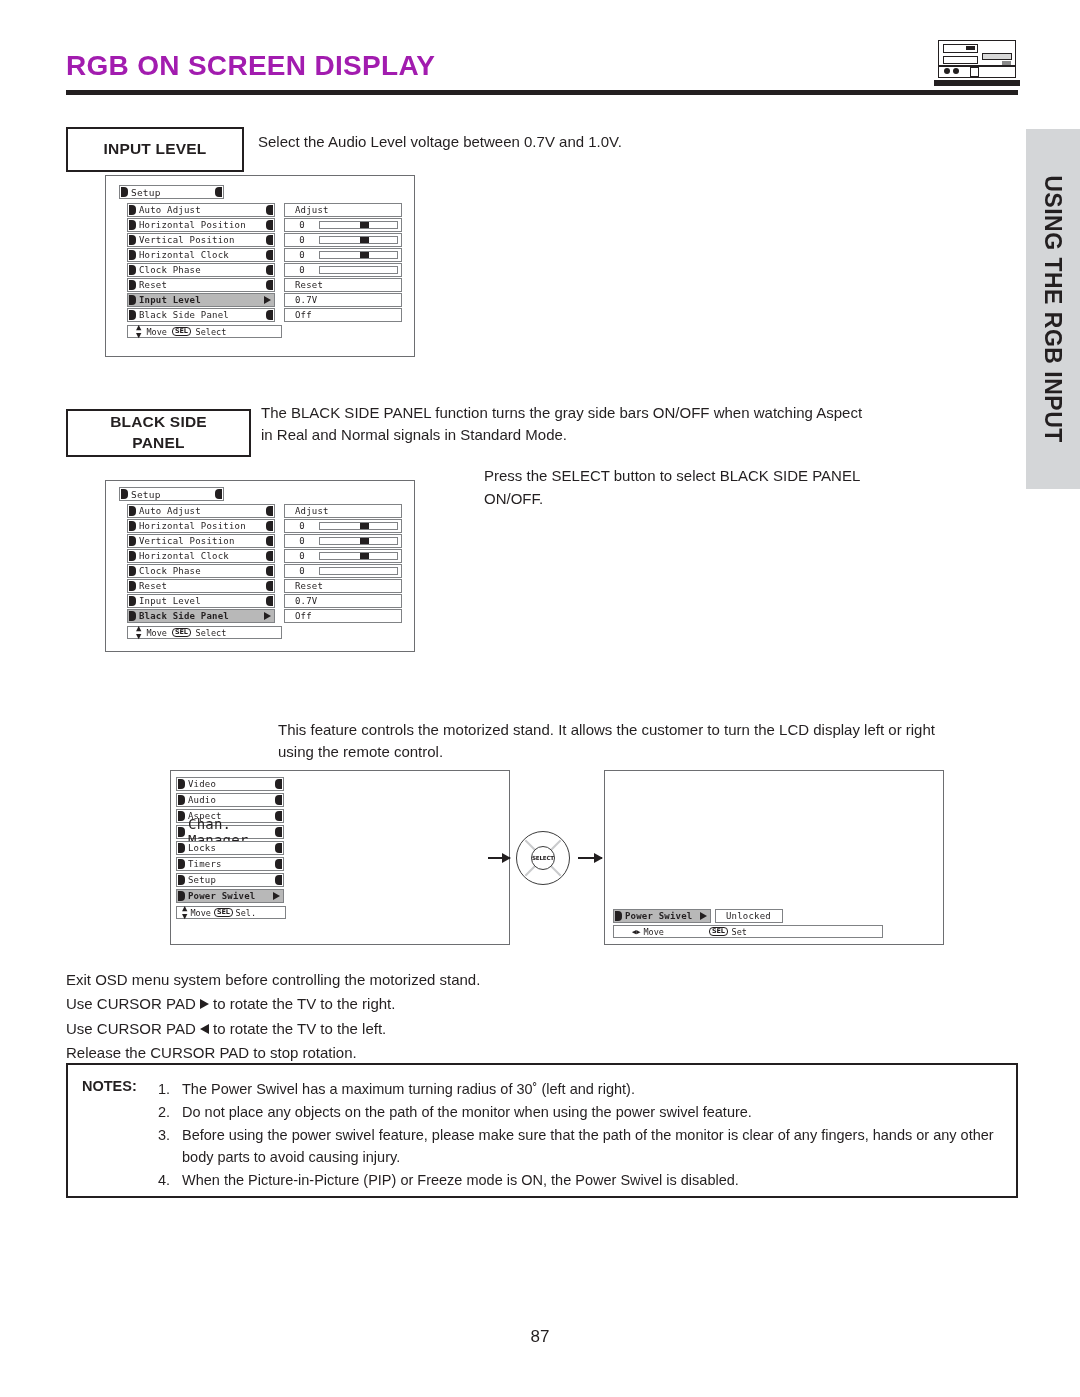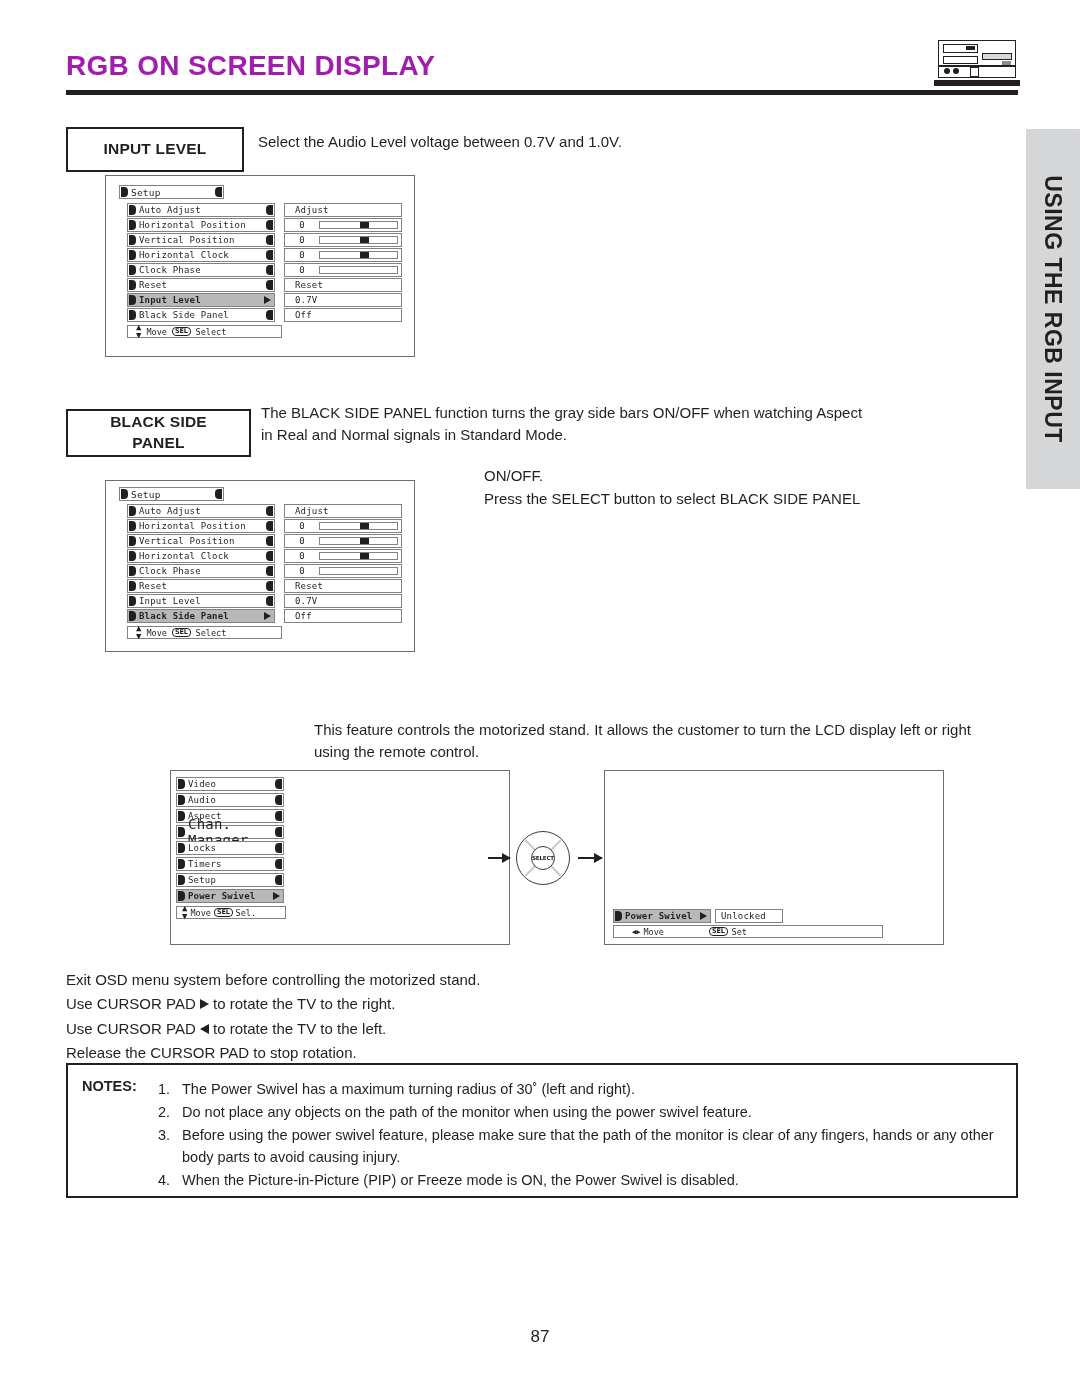--- a/index.html
+++ b/index.html
@@ -560,22 +560,22 @@
     <span>BLACK SIDE</span>
     <span>PANEL</span>
   </div>
 
   <div class="body-text" style="left:261px; top:402px; width:650px;">
     <div>The BLACK SIDE PANEL function turns the gray side bars ON/OFF when watching Aspect</div>
     <div>in Real and Normal signals in Standard Mode.</div>
   </div>
 
   <div class="body-text-narrow" style="left:484px; top:465px; width:430px;">
+    <div>Press the SELECT button to select BLACK SIDE PANEL</div>
     <div>ON/OFF.</div>
-    <div>Press the SELECT button to select BLACK SIDE PANEL</div>
   </div>
 
   <div class="osd-frame" style="left:105px; top:480px; width:310px; height:172px;">
 
     <div class="osd-row" style="left:13px; top:6px; width:105px; height:14px;">
       <div class="osd-label cap titlebar" style="font-size:9.5px;">
         <span>Setup</span>
       </div>
     </div>
 
@@ -657,21 +657,21 @@
     </div>
     <div class="osd-value" style="left:178px; top:113px; width:118px; height:14px; font-size:9px;">
       <span>0.7V</span>
     </div>
     <div class="osd-value" style="left:178px; top:128px; width:118px; height:14px; font-size:9px;">
       <span>Off</span>
     </div>
   </div>
 
 
-  <div class="body-text" style="left:278px; top:719px; width:745px;margin-left:36px;">
+  <div class="body-text" style="left:278px; top:719px; width:745px;">
     <div>This feature controls the motorized stand.  It allows the customer to turn the LCD display left or right</div>
     <div>using the remote control.</div>
   </div>
 
   <div class="osd-frame" style="left:170px; top:770px; width:340px; height:175px;">
 
     <div class="osd-row" style="left:5px; top:6px; width:108px; height:14px;">
       <div class="osd-label cap" style="font-size:9px;">
           <span>Video</span>
         </div>
@@ -729,21 +729,21 @@
   </div>
   <div class="flow-arrow" style="left:578px; top:857px; width:24px;"></div>
 
   <div class="osd-frame" style="left:604px; top:770px; width:340px; height:175px;">
 
     <div class="osd-row" style="left:8px; top:138px; width:98px; height:14px;">
       <div class="osd-label hl arrow" style="font-size:9px;">
           <span>Power Swivel</span>
         </div>
     </div>
-    <div class="osd-value" style="left:110px; top:138px; width:68px; height:14px; font-size:9px; padding-left:5px;">
+    <div class="osd-value" style="left:110px; top:138px; width:68px; height:14px; font-size:9px; ">
       <span>Unlocked</span>
     </div>
 
     <div class="osd-hint" style="left:8px; top:154px; width:270px; height:13px; font-size:8.5px; gap:0; padding-left:18px;">
       <span style="font-size:7px; margin-right:3px;">◀▶</span>
       <span>Move</span>
       <span style="flex:1"></span>
       <span class="sel-pill" style="margin-right:4px;">SEL</span>
       <span>Set</span>
       <span style="flex:3"></span>

